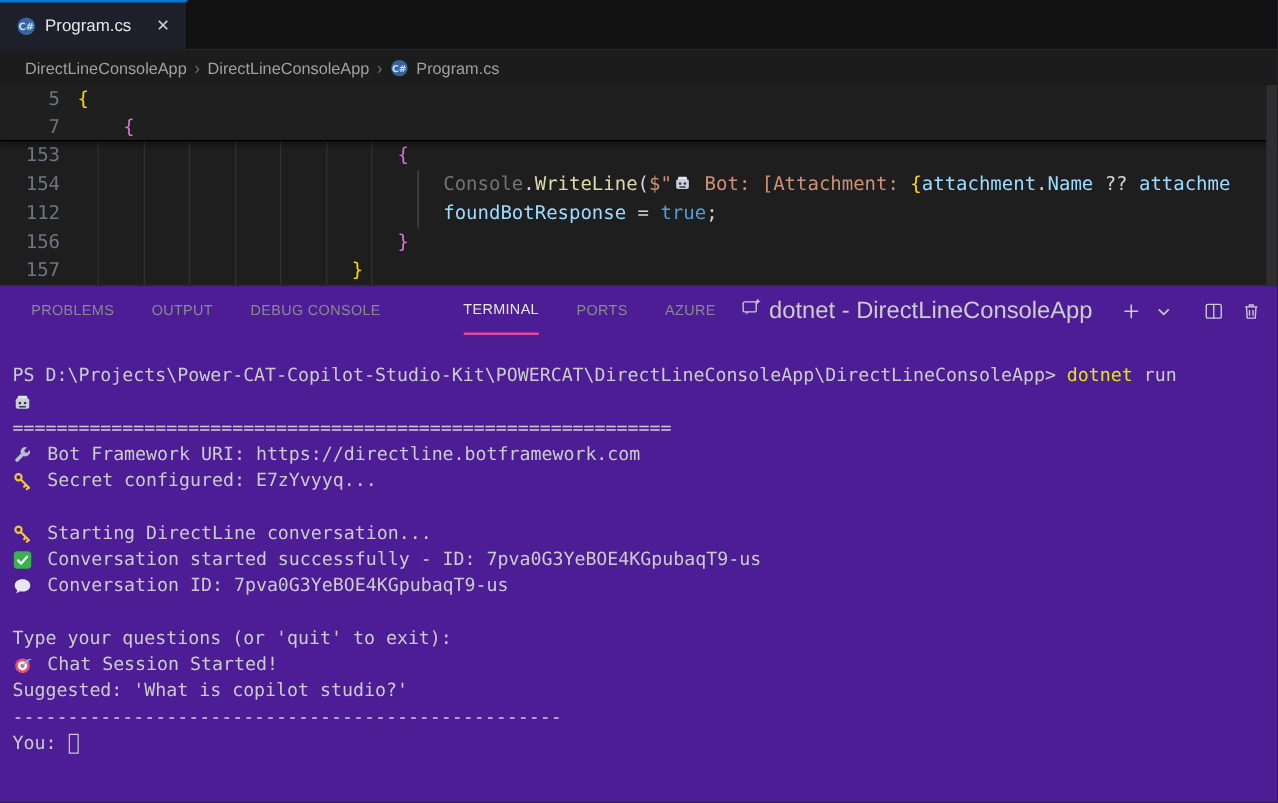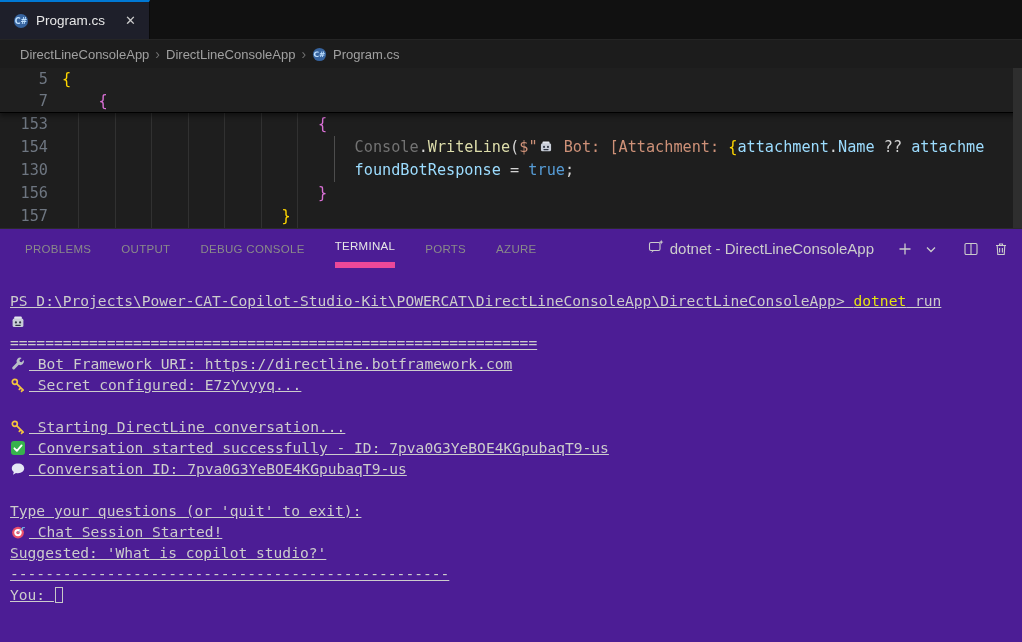--- a/index.html
+++ b/index.html
@@ -48,32 +48,32 @@
 
   .inline-icon { display:inline-block; width:17px; height:15px; vertical-align:-2px; }
   .inline-icon svg { width:16px; height:15px; }
 
   
   .panel { flex:1; display:flex; flex-direction:column; background:#4c1d95; border-top:1px solid #2b2b2b; }
   .panel-header { height:39px; display:flex; align-items:center; padding:0 8px 0 25px; flex:0 0 auto; }
   .panel-tabs { display:flex; gap:30px; height:100%; align-items:center; }
   .panel-tab { height:100%; display:flex; align-items:center; color:#8a8a8a; font-size:11.5px; letter-spacing:.3px;
                cursor:pointer; border-bottom:1px solid transparent; padding-top:1px; }
-  .panel-tab.active { color:#e7e7e7; border-bottom:6px solid #ec4899; }
+  .panel-tab.active { color:#e7e7e7; border-bottom:2px solid #ec4899;margin-left:36px; }
   .panel-right { margin-left:auto; display:flex; align-items:center; gap:4px; }
-  .session { display:flex; align-items:center; gap:6px; color:#cccccc; font-size:15px; margin-right:14px; cursor:pointer; }
+  .session { display:flex; align-items:center; gap:6px; color:#cccccc; font-size:19px; margin-right:14px; cursor:pointer; }
   .session svg { width:16px; height:16px; }
   .panel-action { width:26px; height:26px; display:flex; align-items:center; justify-content:center; border-radius:5px; cursor:pointer; color:#cccccc; }
   .panel-action svg { width:16px; height:16px; }
   .panel-action.slim { width:18px; }
   .action-gap { width:10px; }
 
   
   .terminal { flex:1; padding:22px 0 0 10px; font-family:"DejaVu Sans Mono", monospace; font-size:14.6px; color:#cccccc; overflow:hidden; }
-  .term-line { height:21px; line-height:21px; white-space:pre; display:flex; align-items:center;text-decoration:underline; }
+  .term-line { height:21px; line-height:21px; white-space:pre; display:flex; align-items:center; }
   .term-icon { display:inline-block; width:19px; height:16px; flex:0 0 auto; }
   .term-icon svg { width:16px; height:16px; }
   .t-fg { color:#cccccc; }
   .t-yellow { color:#e5e510; }
   .term-cursor { display:inline-block; width:8px; height:16px; border:1px solid #c8c8c8; margin-left:1px; }
 </style>
 </head>
 <body>
 
 <div class="window">
@@ -112,21 +112,21 @@
       </div>
     <div class="code-area" id="code-lines">
         <div class="code-line"><span class="gutter">153</span><span class="line-content"><span class="ws">                            </span><span class="br-pink">{</span></span></div>
         <div class="code-line"><span class="gutter">154</span><span class="line-content"><span class="ws">                                </span><span class="tk-class">Console</span><span class="tk-fg">.</span><span class="tk-fn">WriteLine</span><span class="tk-fg">(</span><span class="tk-string">$"</span><span class="inline-icon"><svg viewBox="0 0 16 16">
                 <rect x="4.2" y="2.6" width="7.6" height="3" rx="1" fill="#e4e7ee"></rect>
                 <rect x="2.6" y="4.6" width="10.8" height="8.4" rx="1.6" fill="#c9ced8"></rect>
                 <circle cx="5.9" cy="8.4" r="1.1" fill="#323845"></circle>
                 <circle cx="10.1" cy="8.4" r="1.1" fill="#323845"></circle>
                 <rect x="5.2" y="10.7" width="5.6" height="1.2" rx=".6" fill="#323845"></rect>
               </svg></span><span class="tk-string"> Bot: [Attachment: </span><span class="br-yellow">{</span><span class="tk-var">attachment</span><span class="tk-fg">.</span><span class="tk-var">Name</span><span class="tk-fg"> ?? </span><span class="tk-var">attachme</span></span></div>
-        <div class="code-line"><span class="gutter">130</span><span class="line-content"><span class="ws">                                </span><span class="tk-var">foundBotResponse</span><span class="tk-fg"> = </span><span class="tk-kw">true</span><span class="tk-fg">;</span></span></div>
+        <div class="code-line"><span class="gutter">112</span><span class="line-content"><span class="ws">                                </span><span class="tk-var">foundBotResponse</span><span class="tk-fg"> = </span><span class="tk-kw">true</span><span class="tk-fg">;</span></span></div>
         <div class="code-line"><span class="gutter">156</span><span class="line-content"><span class="ws">                            </span><span class="br-pink">}</span></span></div>
         <div class="code-line"><span class="gutter">157</span><span class="line-content"><span class="ws">                        </span><span class="br-yellow">}</span></span></div>
         <div class="guide" style="left: 78px;"></div>
         <div class="guide" style="left: 114.56px;"></div>
         <div class="guide" style="left: 151.12px;"></div>
         <div class="guide" style="left: 187.68px;"></div>
         <div class="guide" style="left: 224.24px;"></div>
         <div class="guide" style="left: 260.8px;"></div>
         <div class="guide" style="left: 297.36px;"></div>
         <div class="guide active" style="left: 333.92px; top: 23px; bottom: auto; height: 46px;"></div>

